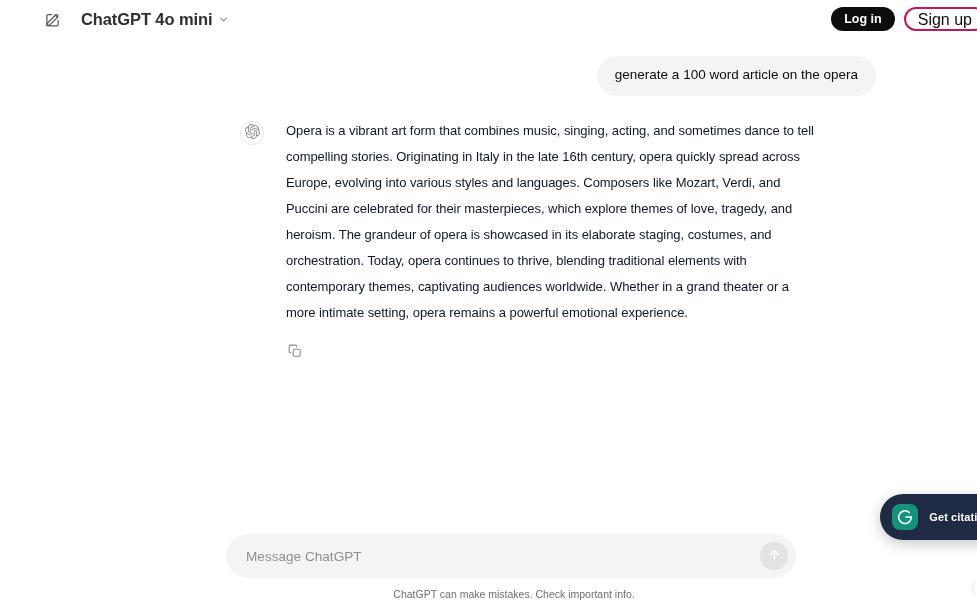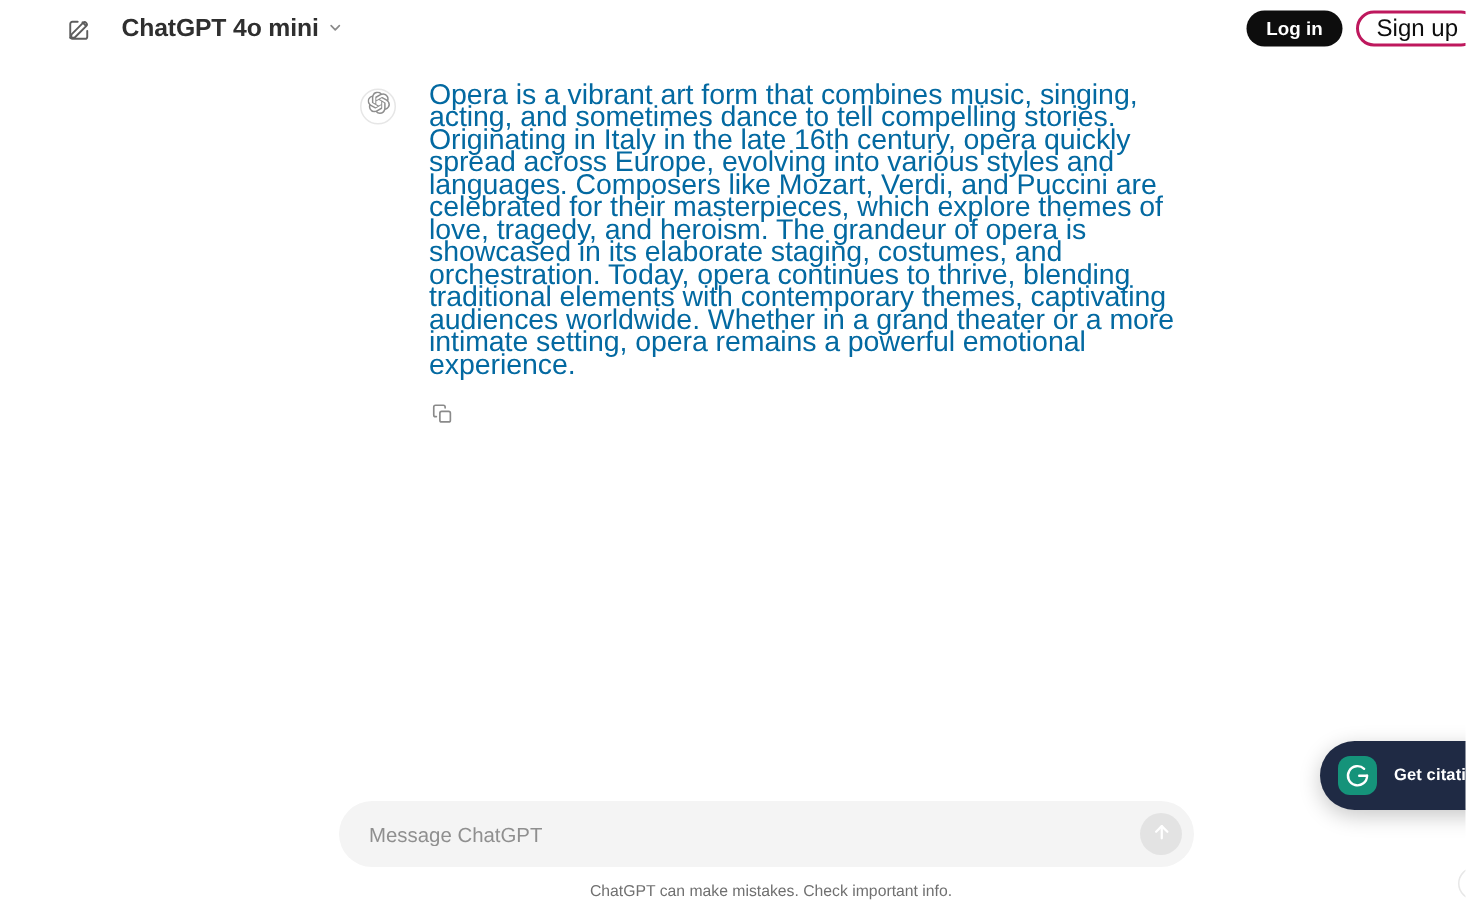--- a/index.html
+++ b/index.html
@@ -144,23 +144,23 @@
     align-items: center;
     justify-content: center;
     margin-top: 3px;
     margin-left: 4px;
   }
   .assistant-body {
     margin-left: 22px;
     max-width: 530px;
   }
   .assistant-text {
-    font-size: 19px;
-    line-height: 15px;
-    color: #0369a1;
+    font-size: 13px;
+    line-height: 26px;
+    color: #0f172a;
     letter-spacing: -0.05px;
     margin: 0;
   }
   .msg-actions {
     display: flex;
     align-items: center;
     gap: 4px;
     margin-top: 14px;
     margin-left: -4px;
   }
@@ -306,20 +306,23 @@
 
     <div class="auth-group">
       <button class="btn-login">Log in</button>
       <button class="btn-signup">Sign up</button>
     </div>
   </div>
 
   <div class="conversation">
     <div class="thread">
 
+      <div class="user-turn">
+        <div class="user-bubble">generate a 100 word article on the opera</div>
+      </div>
 
       <div class="assistant-turn">
         <div class="assistant-avatar">
           <span>
             <svg width="15" height="15" viewBox="0 0 24 24" fill="#8e8e8e">
               <path d="M22.28 9.82a5.98 5.98 0 0 0-.52-4.91 6.05 6.05 0 0 0-6.5-2.9A6.06 6.06 0 0 0 4.98 4.18a5.98 5.98 0 0 0-4 2.9 6.05 6.05 0 0 0 .75 7.1 5.98 5.98 0 0 0 .51 4.91 6.05 6.05 0 0 0 6.51 2.9A5.98 5.98 0 0 0 13.26 24a6.06 6.06 0 0 0 5.77-4.21 5.99 5.99 0 0 0 4-2.9 6.06 6.06 0 0 0-.75-7.07zM13.26 22.43a4.48 4.48 0 0 1-2.88-1.04l.14-.08 4.78-2.76a.79.79 0 0 0 .39-.68v-6.74l2.02 1.17a.07.07 0 0 1 .04.05v5.58a4.5 4.5 0 0 1-4.5 4.5zM3.6 18.3a4.47 4.47 0 0 1-.53-3l.14.09 4.78 2.76a.77.77 0 0 0 .78 0l5.84-3.37v2.33a.08.08 0 0 1-.03.06l-4.83 2.79a4.5 4.5 0 0 1-6.15-1.65zM2.34 7.9a4.48 4.48 0 0 1 2.35-1.97V11.6a.77.77 0 0 0 .38.67l5.81 3.36-2.02 1.17a.08.08 0 0 1-.07 0L3.95 14a4.5 4.5 0 0 1-1.65-6.15zm16.6 3.86-5.83-3.4L15.13 7.2a.07.07 0 0 1 .07 0l4.83 2.79a4.49 4.49 0 0 1-.68 8.1v-5.67a.79.79 0 0 0-.4-.67zm2.01-3.02-.14-.09-4.77-2.78a.78.78 0 0 0-.79 0L9.42 9.24V6.9a.07.07 0 0 1 .03-.06l4.83-2.79a4.5 4.5 0 0 1 6.68 4.66zM8.32 12.87 6.3 11.7a.08.08 0 0 1-.04-.06V6.07a4.5 4.5 0 0 1 7.38-3.45l-.14.08L8.72 5.46a.79.79 0 0 0-.39.68zm1.1-2.37 2.6-1.5 2.6 1.5v3l-2.6 1.5-2.6-1.5z"></path>
             </svg>
           </span>
         </div>
 

